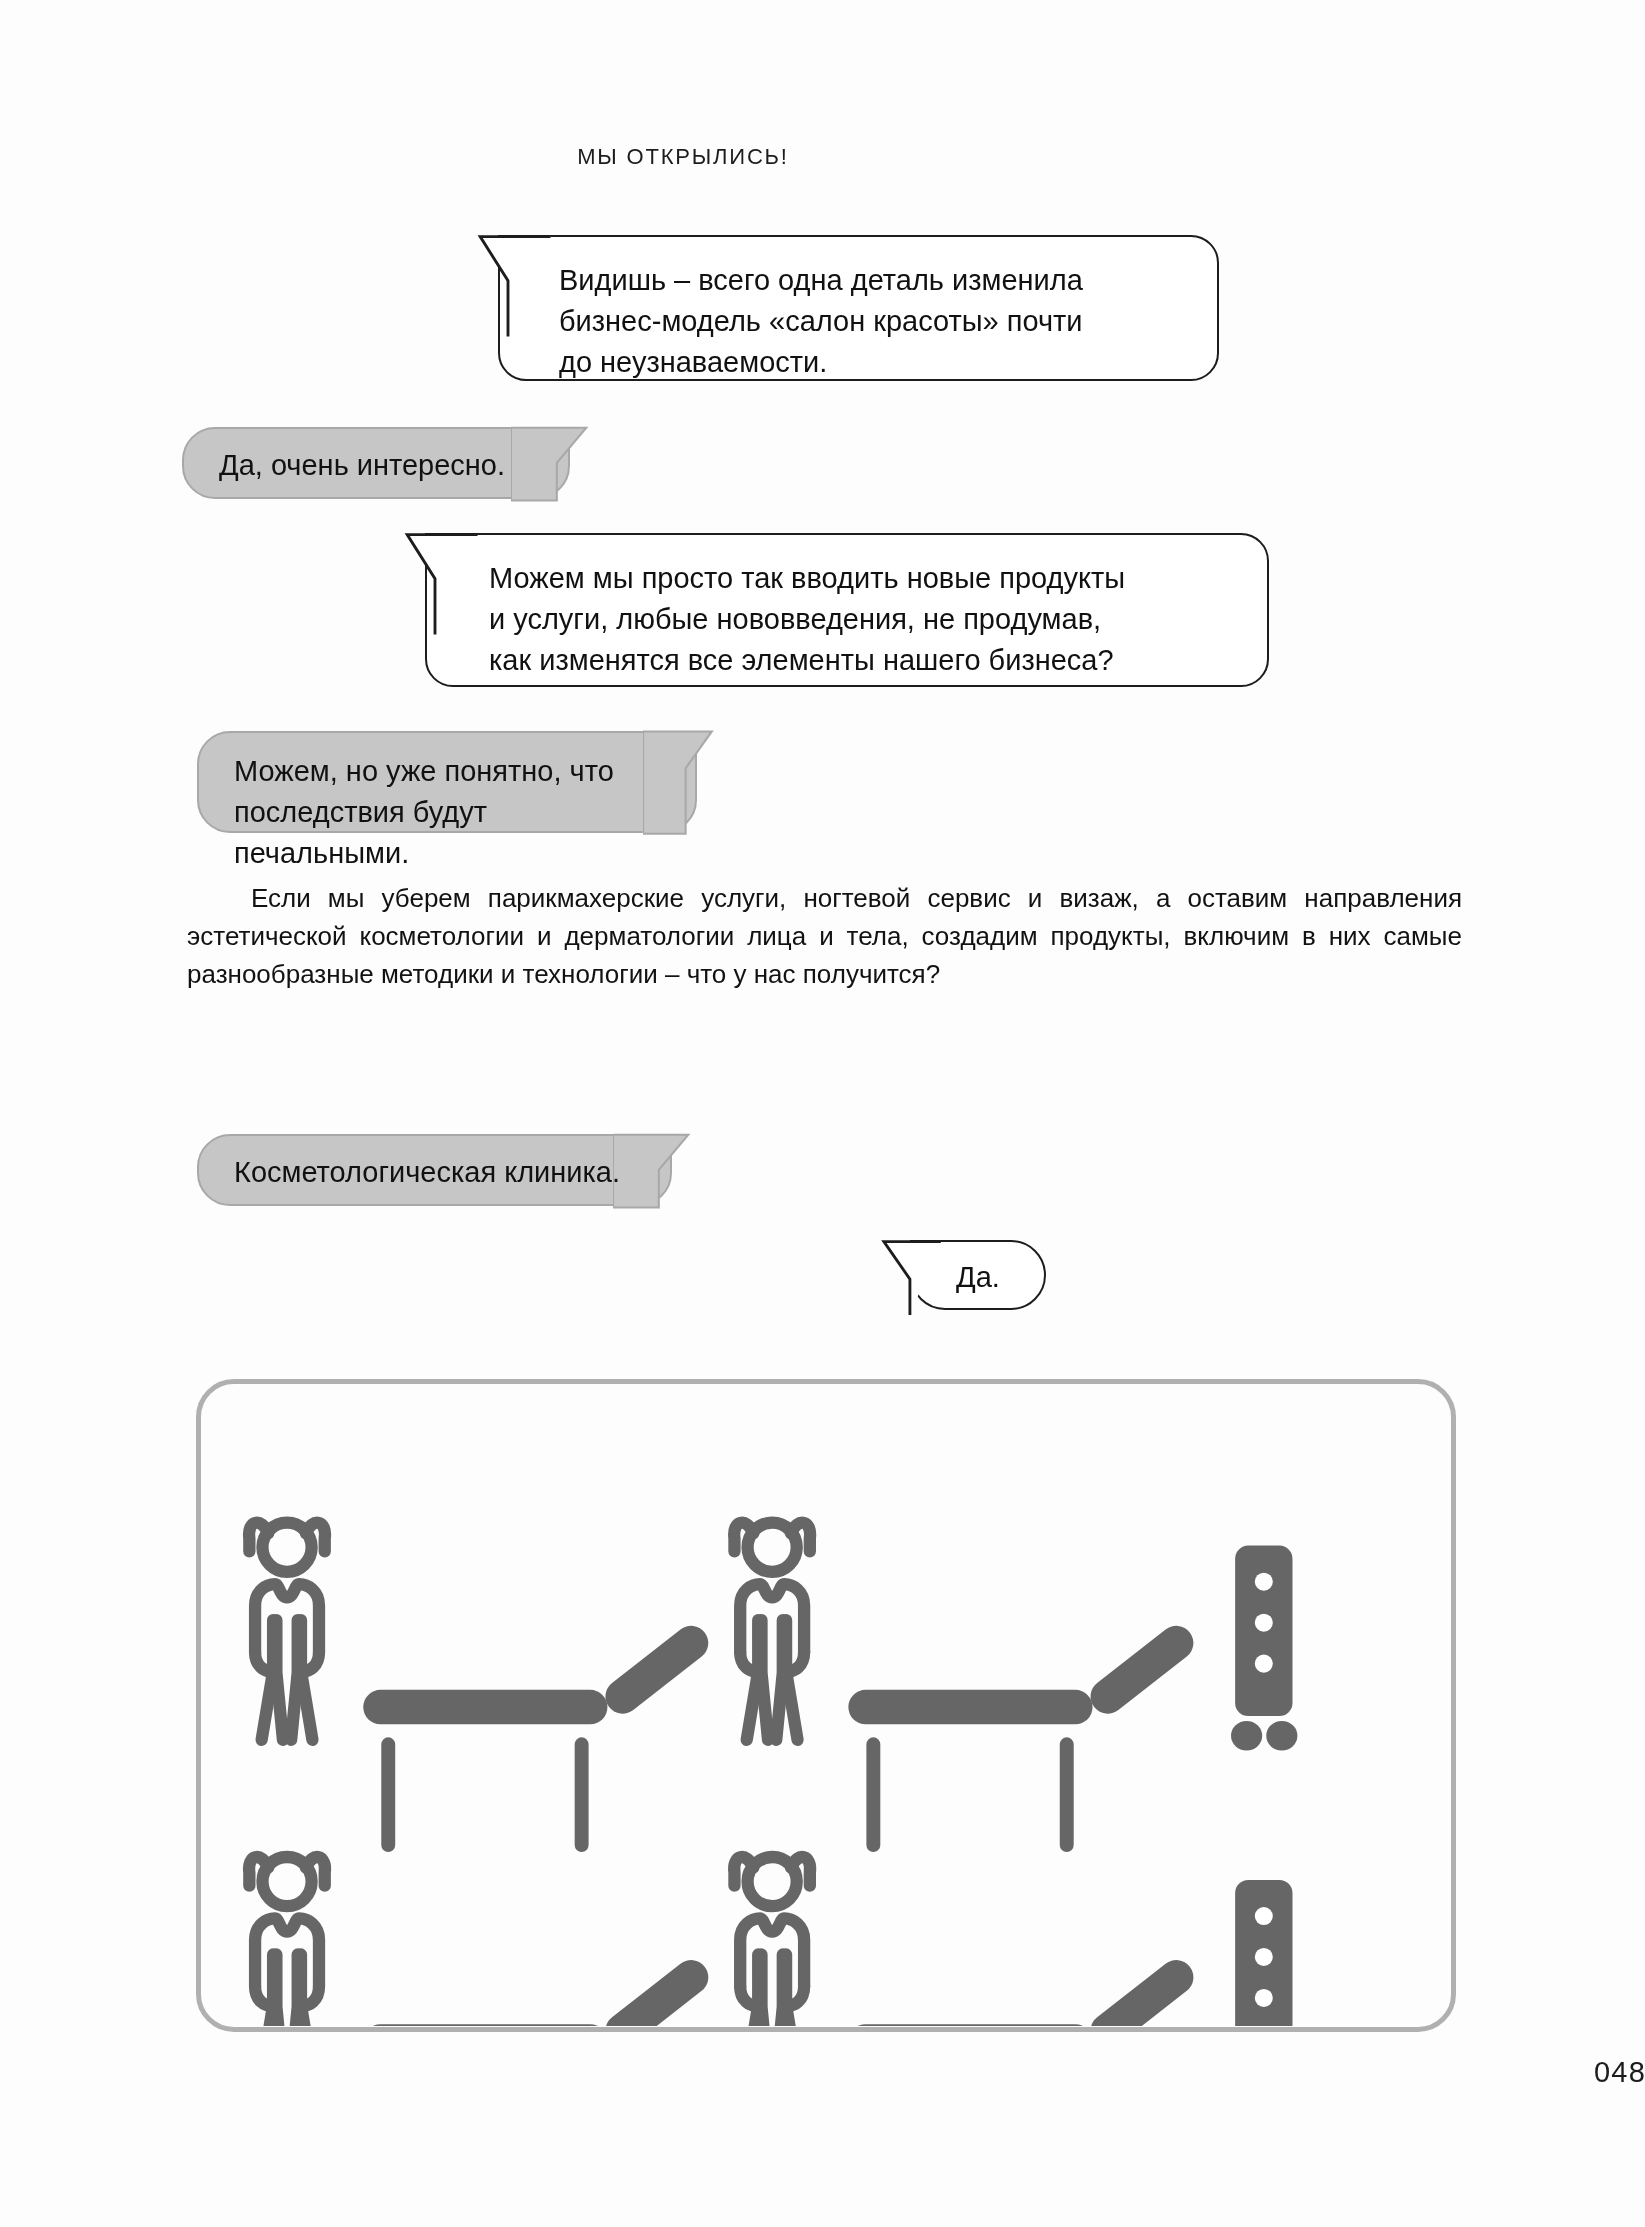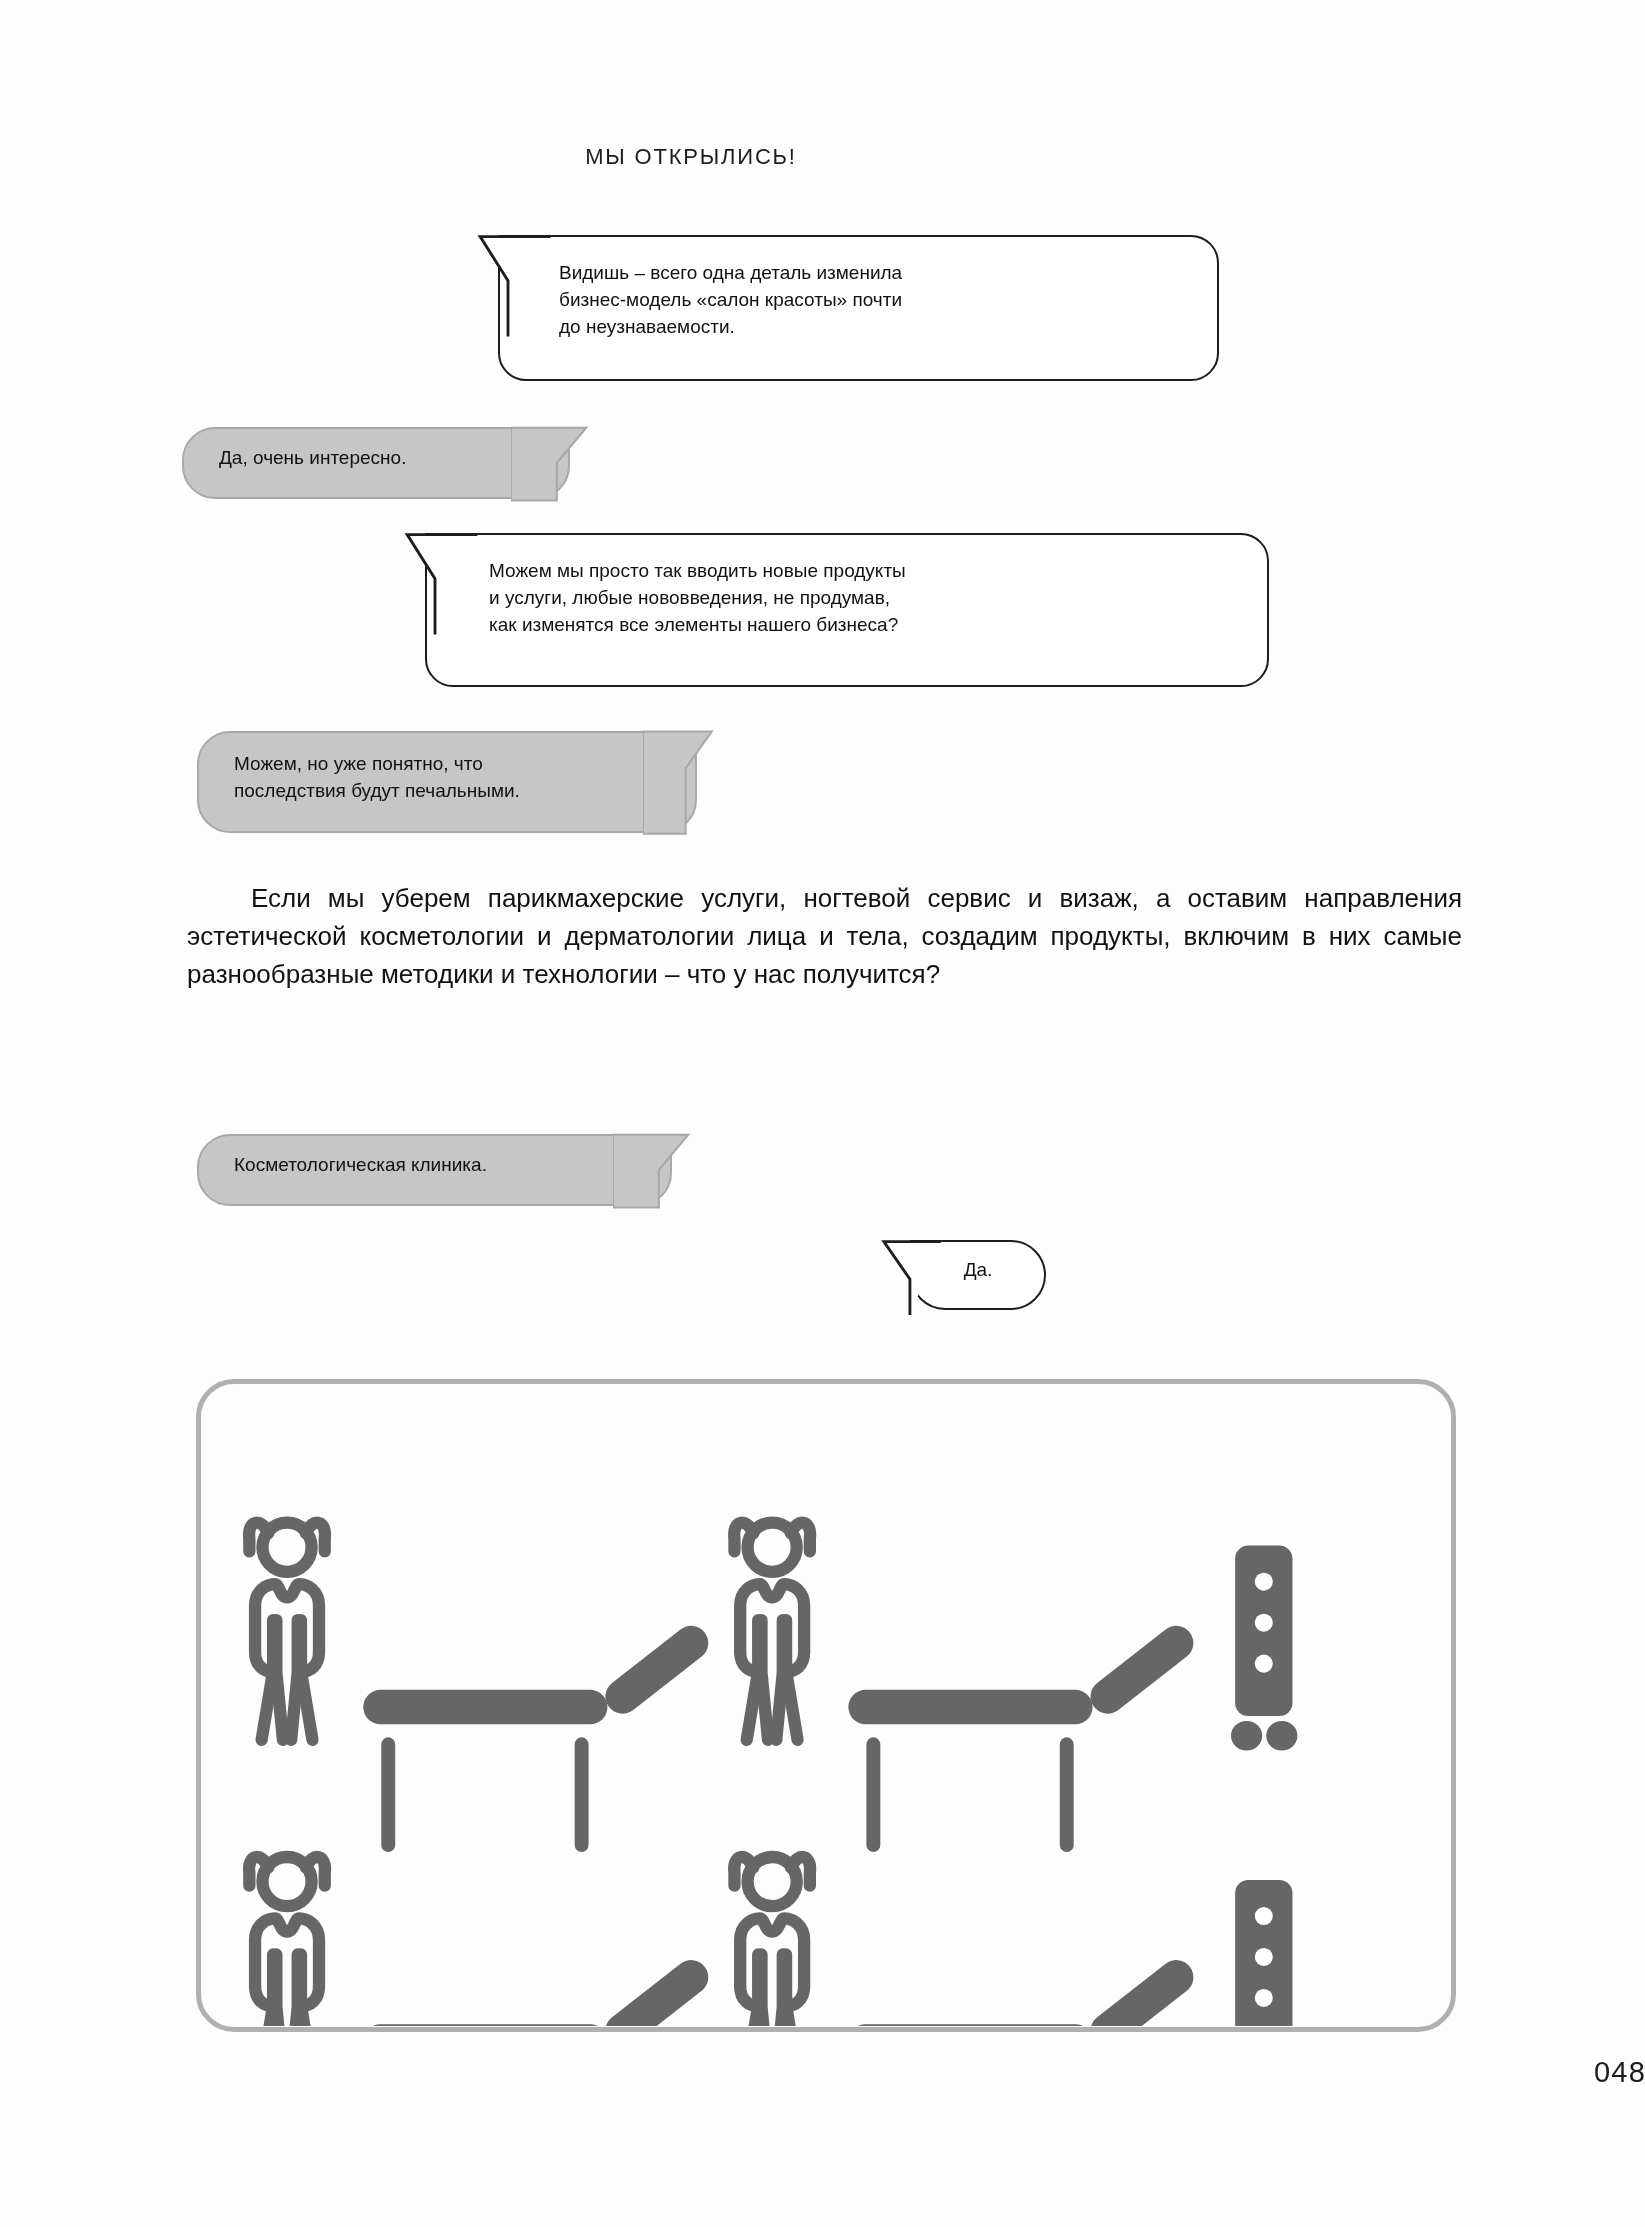--- a/index.html
+++ b/index.html
@@ -19,34 +19,34 @@
   .page {
     position: absolute;
     inset: 0;
     background: #fdfdfd;
   }
 
   
   .running-head {
     position: absolute;
     top: 144px;
-    left: 12px;
+    left: 4px;
     width: 1358px;
     text-align: center;
     font-size: 22px;
     letter-spacing: 1.8px;
     color: #1c1c1c;
     font-weight: 400;
   }
 
   
   .bubble {
     position: absolute;
     box-sizing: border-box;
-    font-size: 19px;
+    font-size: 29px;
     line-height: 1.42;
     color: #111111;
     border-radius: 15px;
   }
   .bubble .btext {
     position: relative;
     z-index: 2;
     white-space: pre-line;
   }
 

